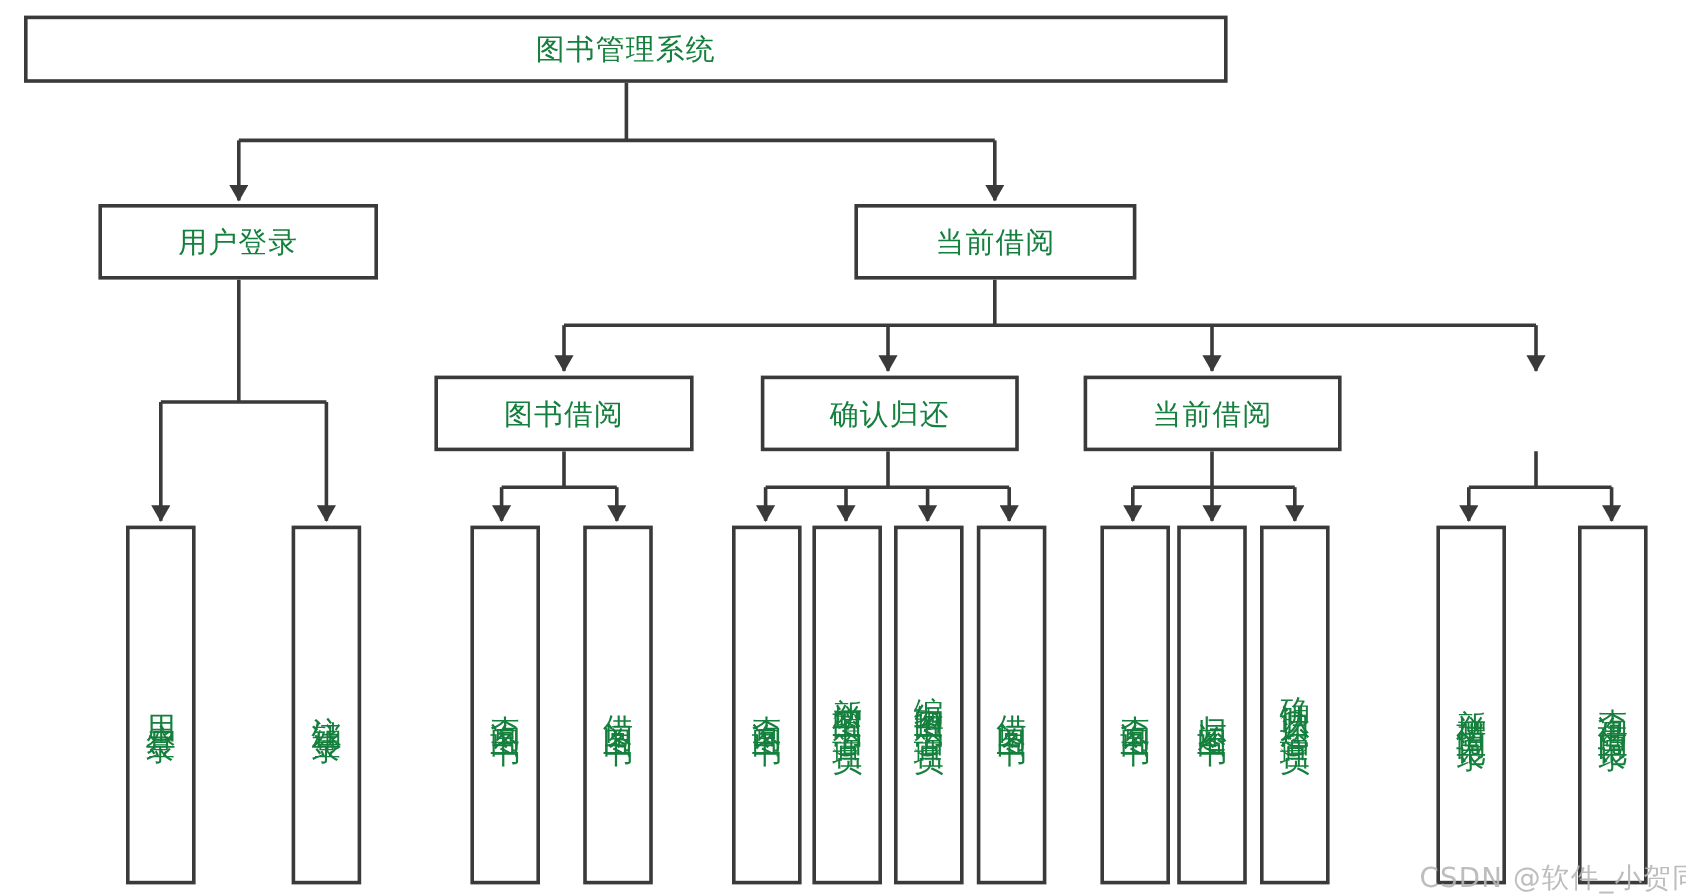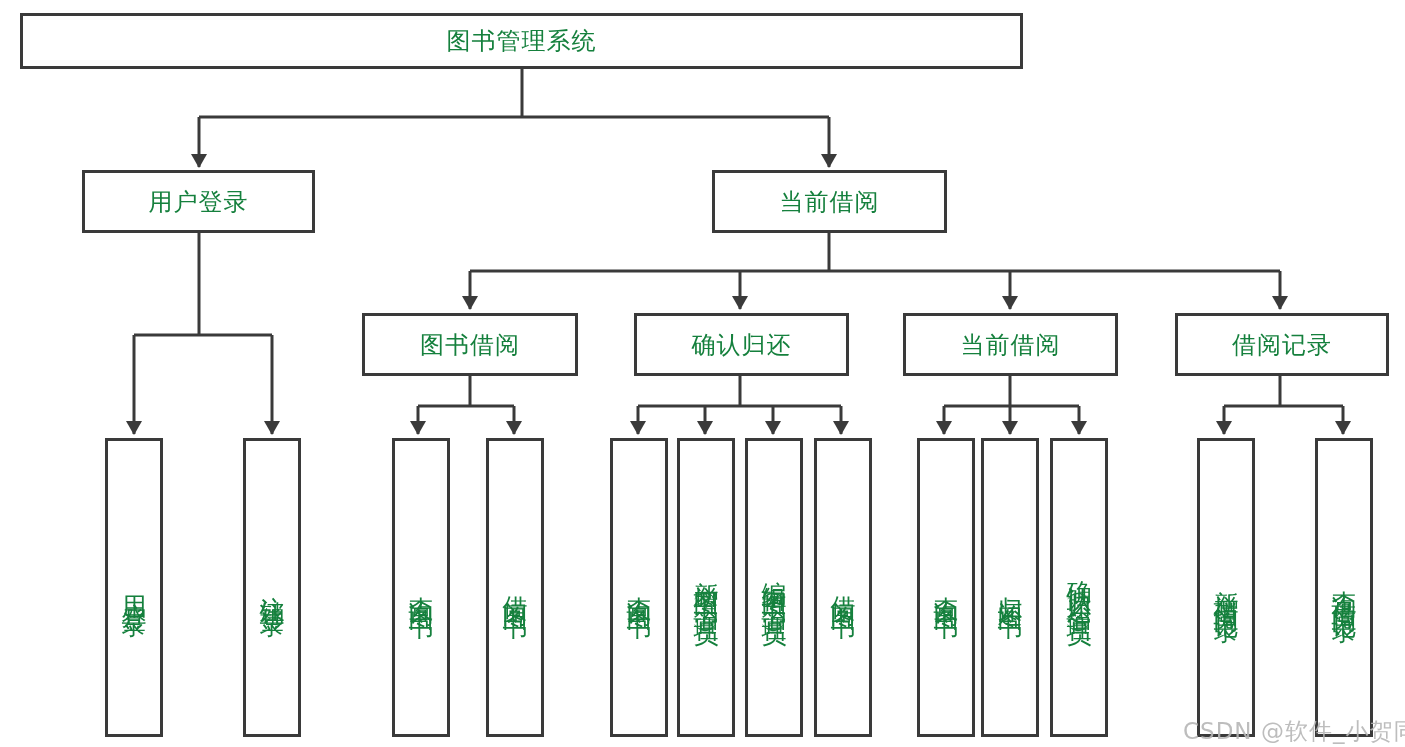--- a/index.html
+++ b/index.html
@@ -123,23 +123,20 @@
 
   <div class="node n-l3a">
     <span class="lbl">图书借阅</span>
   </div>
   <div class="node n-l3b">
     <span class="lbl">确认归还</span>
   </div>
   <div class="node n-l3c">
     <span class="lbl">当前借阅</span>
   </div>
-  <div class="node n-l3d">
-    <span class="lbl">借阅记录</span>
-  </div>
 
   <div class="node leaf n-f1">
     <span class="lbl">用户登录</span>
   </div>
   <div class="node leaf n-f2">
     <span class="lbl">注销登录</span>
   </div>
 
   <div class="node leaf n-f3">
     <span class="lbl">查询图书</span>

